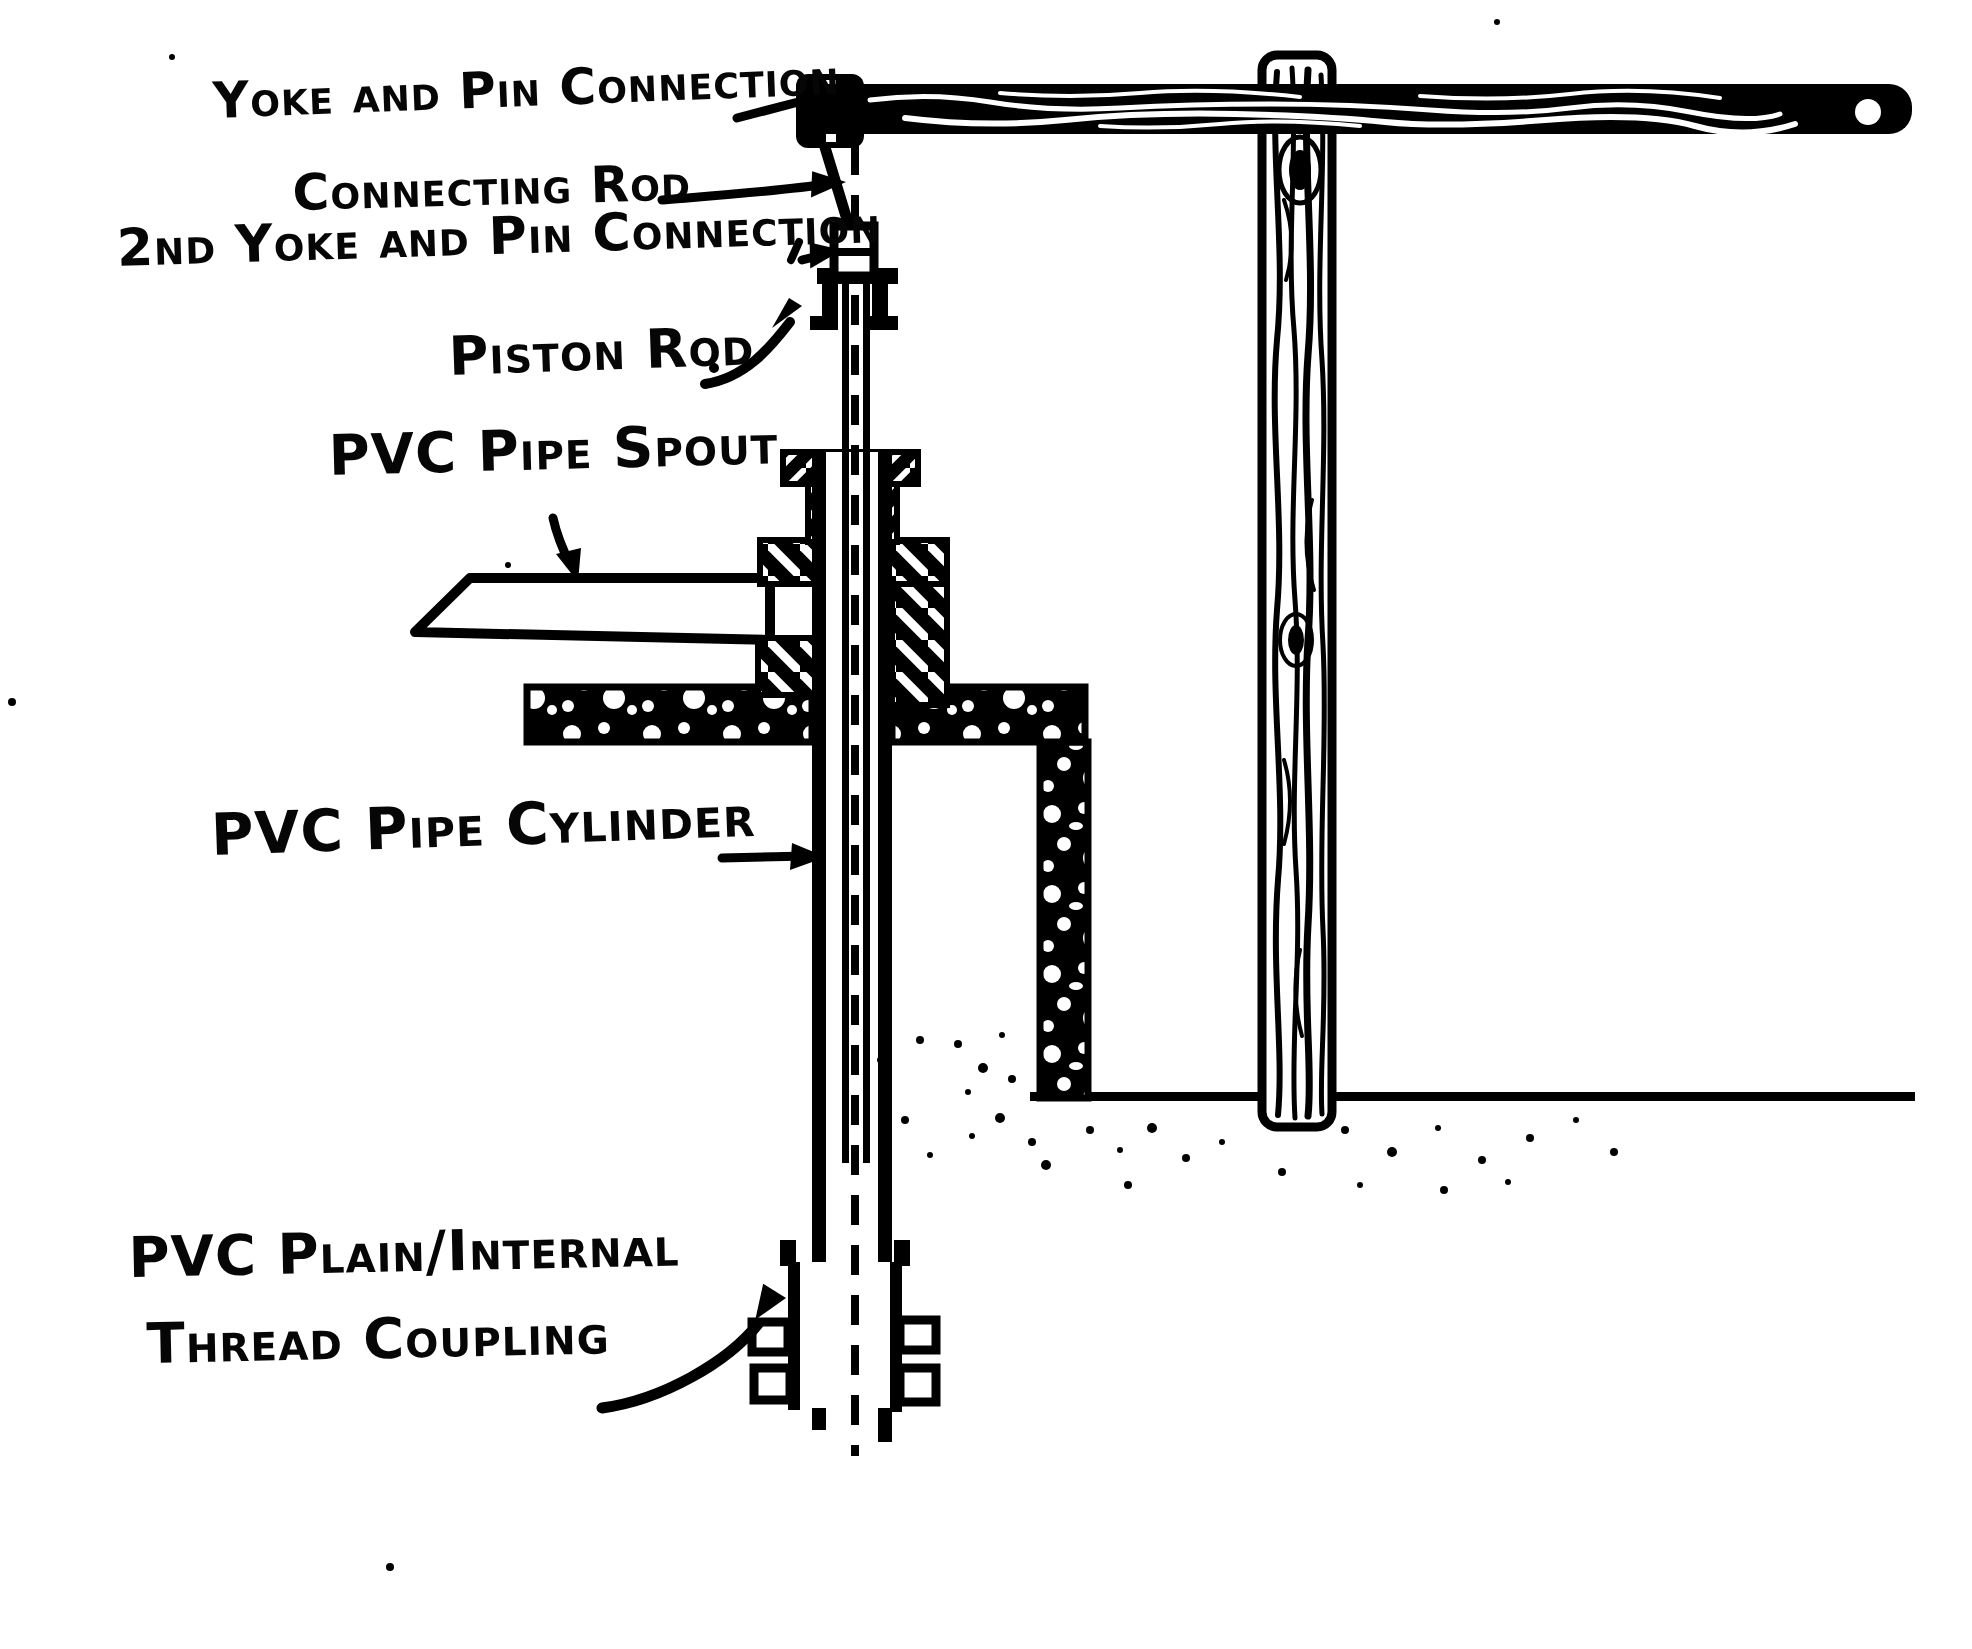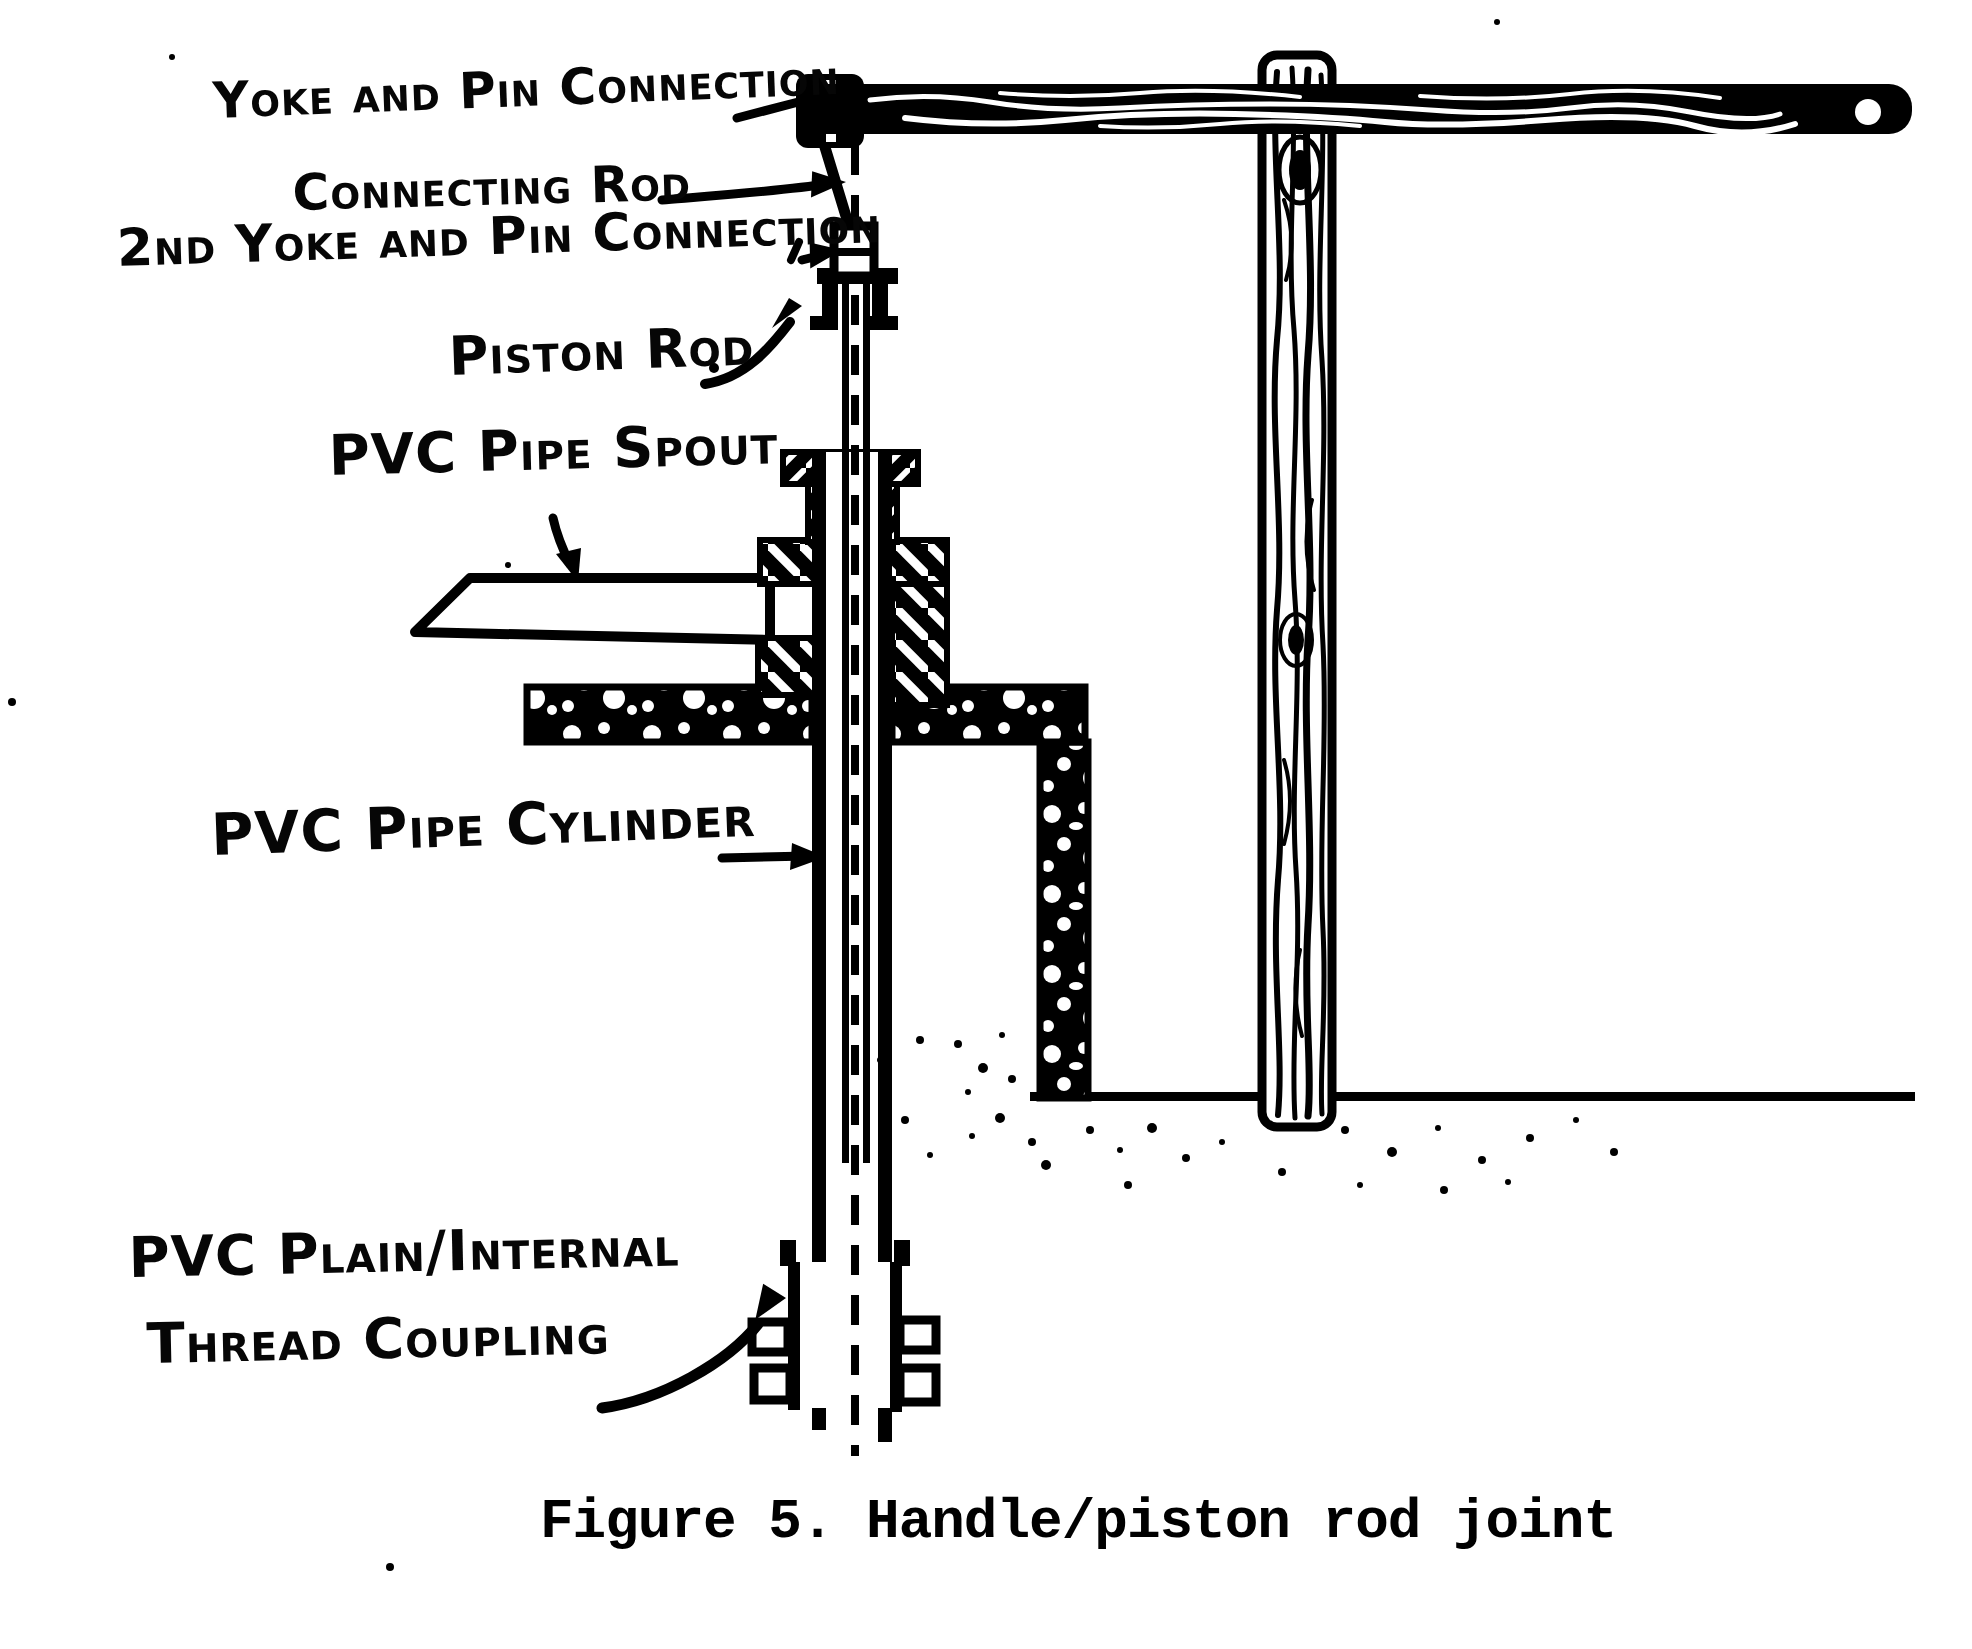--- a/index.html
+++ b/index.html
@@ -233,15 +233,14 @@
 
   <div class="hand l1">Yoke and Pin Connection</div>
   <div class="hand l2">Connecting Rod</div>
   <div class="hand l3">2nd Yoke and Pin Connection</div>
   <div class="hand l4">Piston Rod</div>
   <div class="hand l5">PVC Pipe Spout</div>
   <div class="hand l6">PVC Pipe Cylinder</div>
   <div class="hand l7a">PVC Plain/Internal</div>
   <div class="hand l7b">Thread Coupling</div>
 
-  <div class="caption">Figure 5. Handle/piston rod joint</div>
 
 </div>
 
 </body></html>

